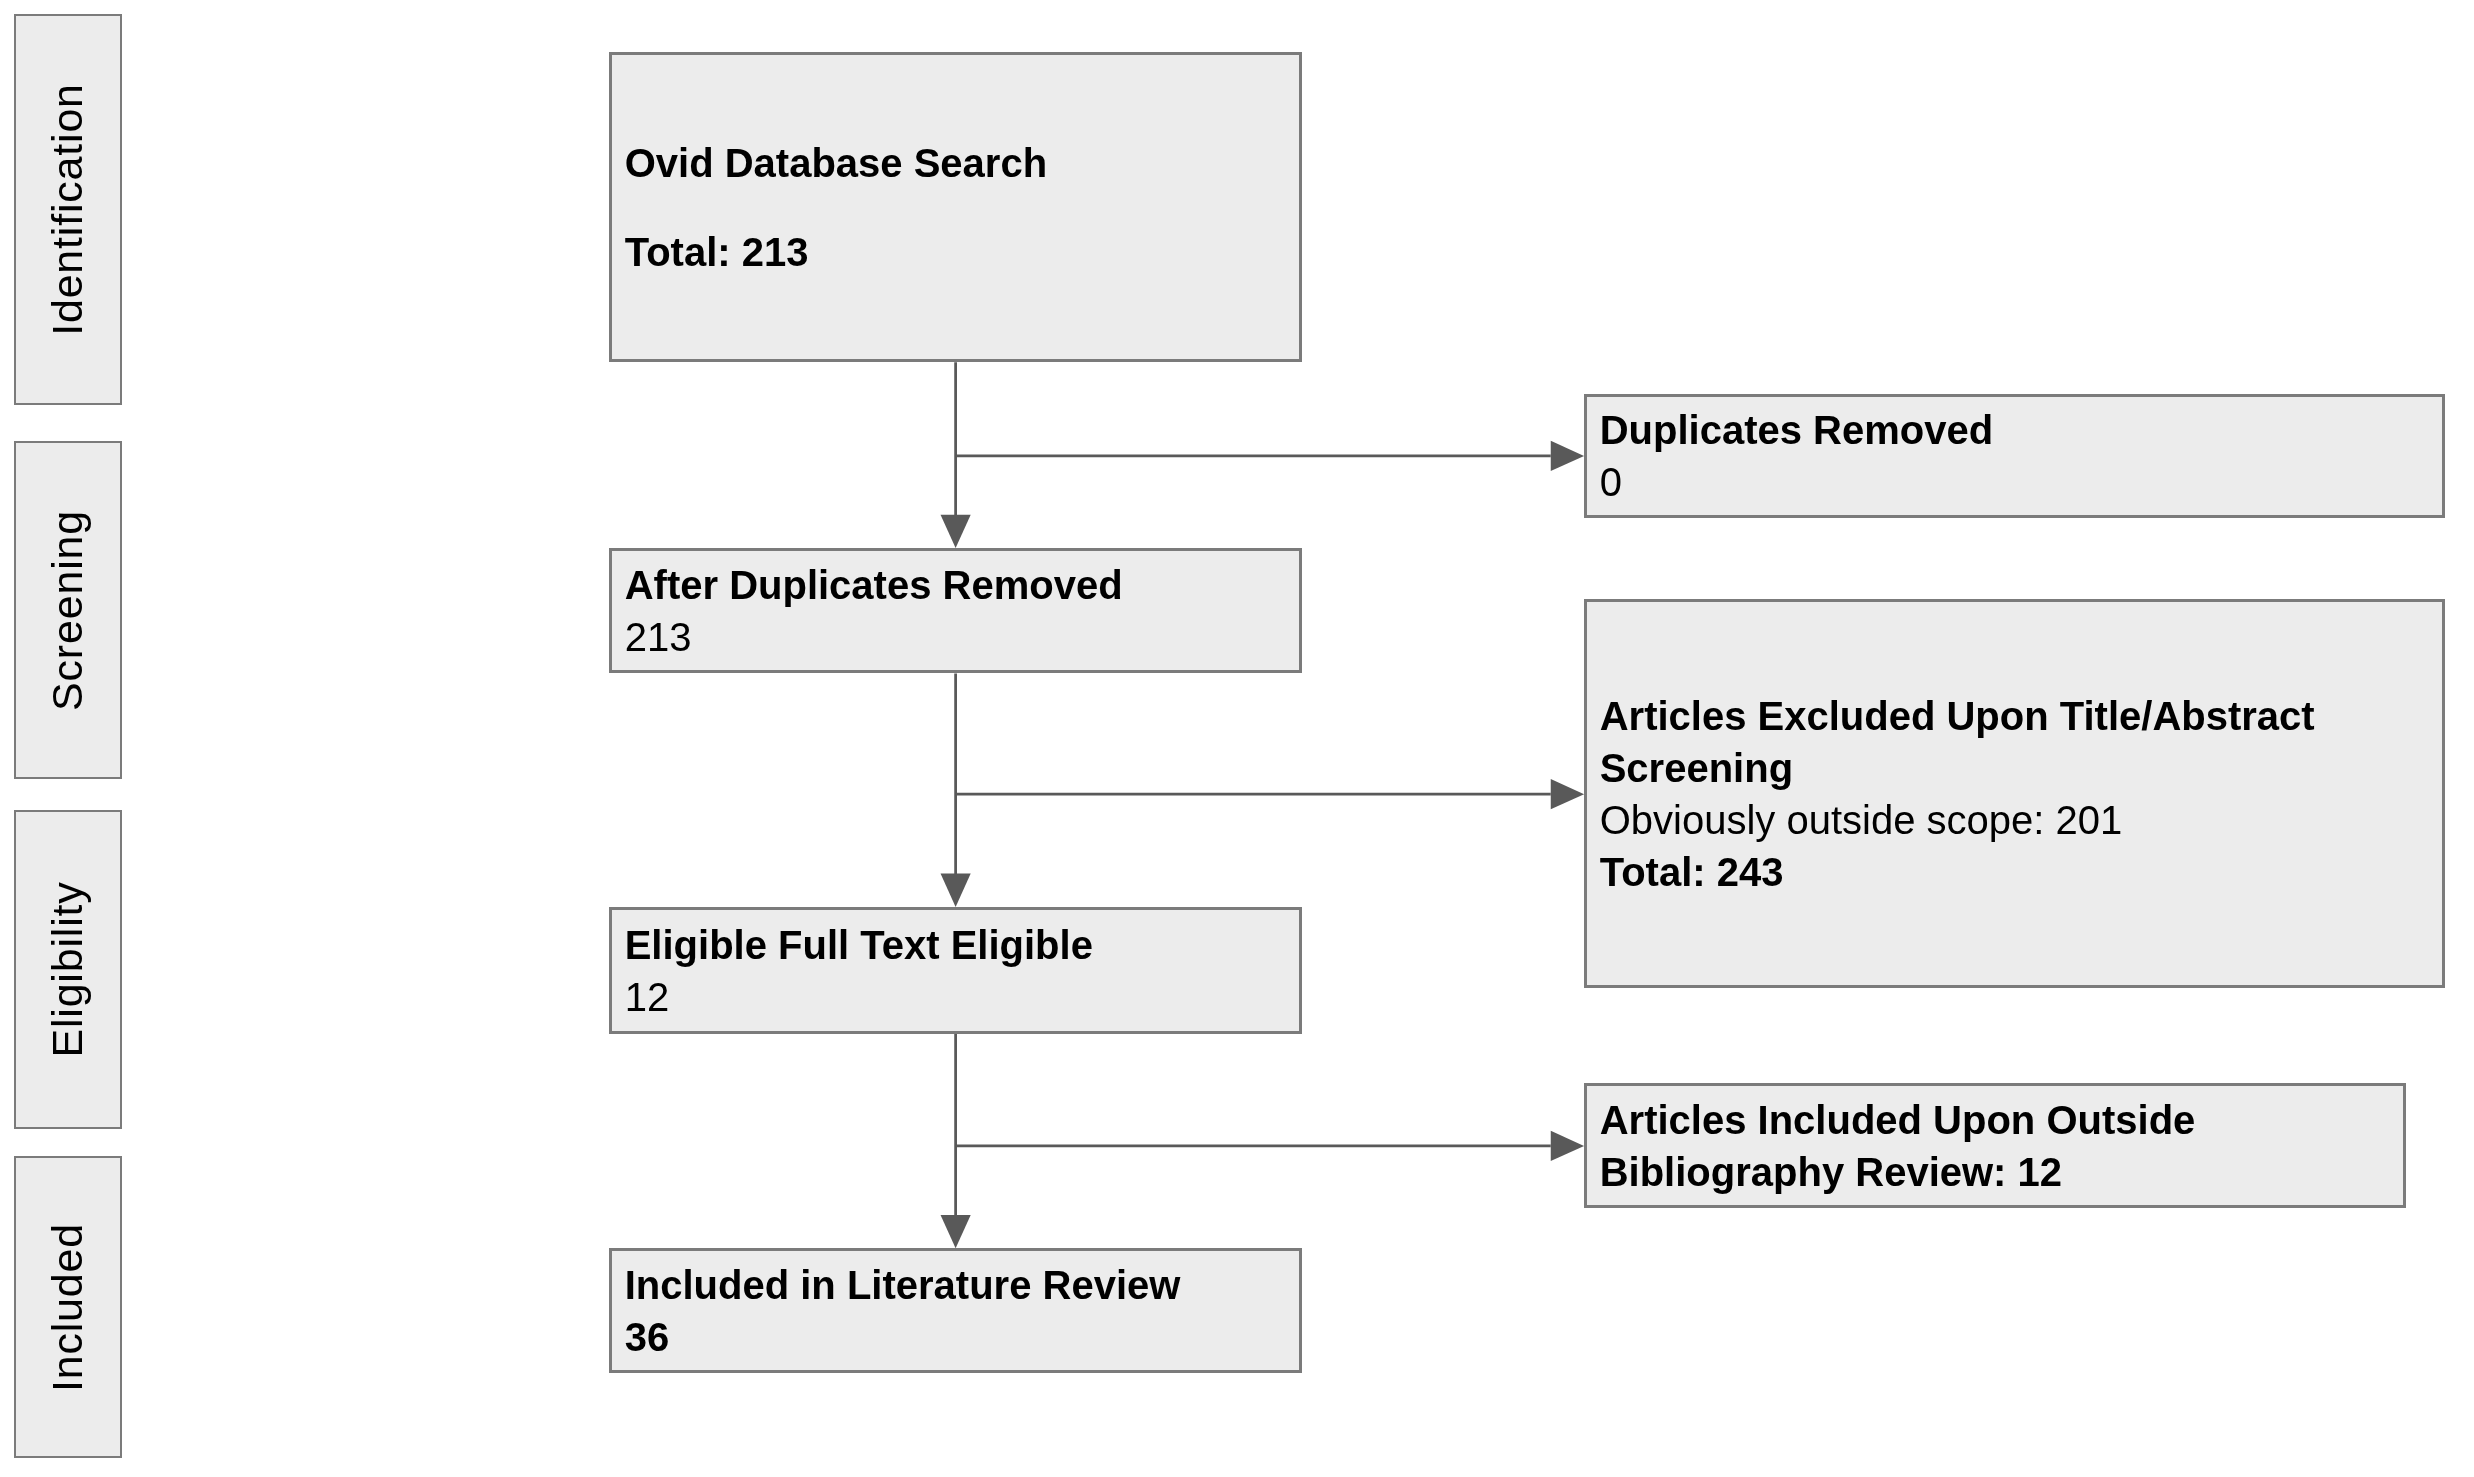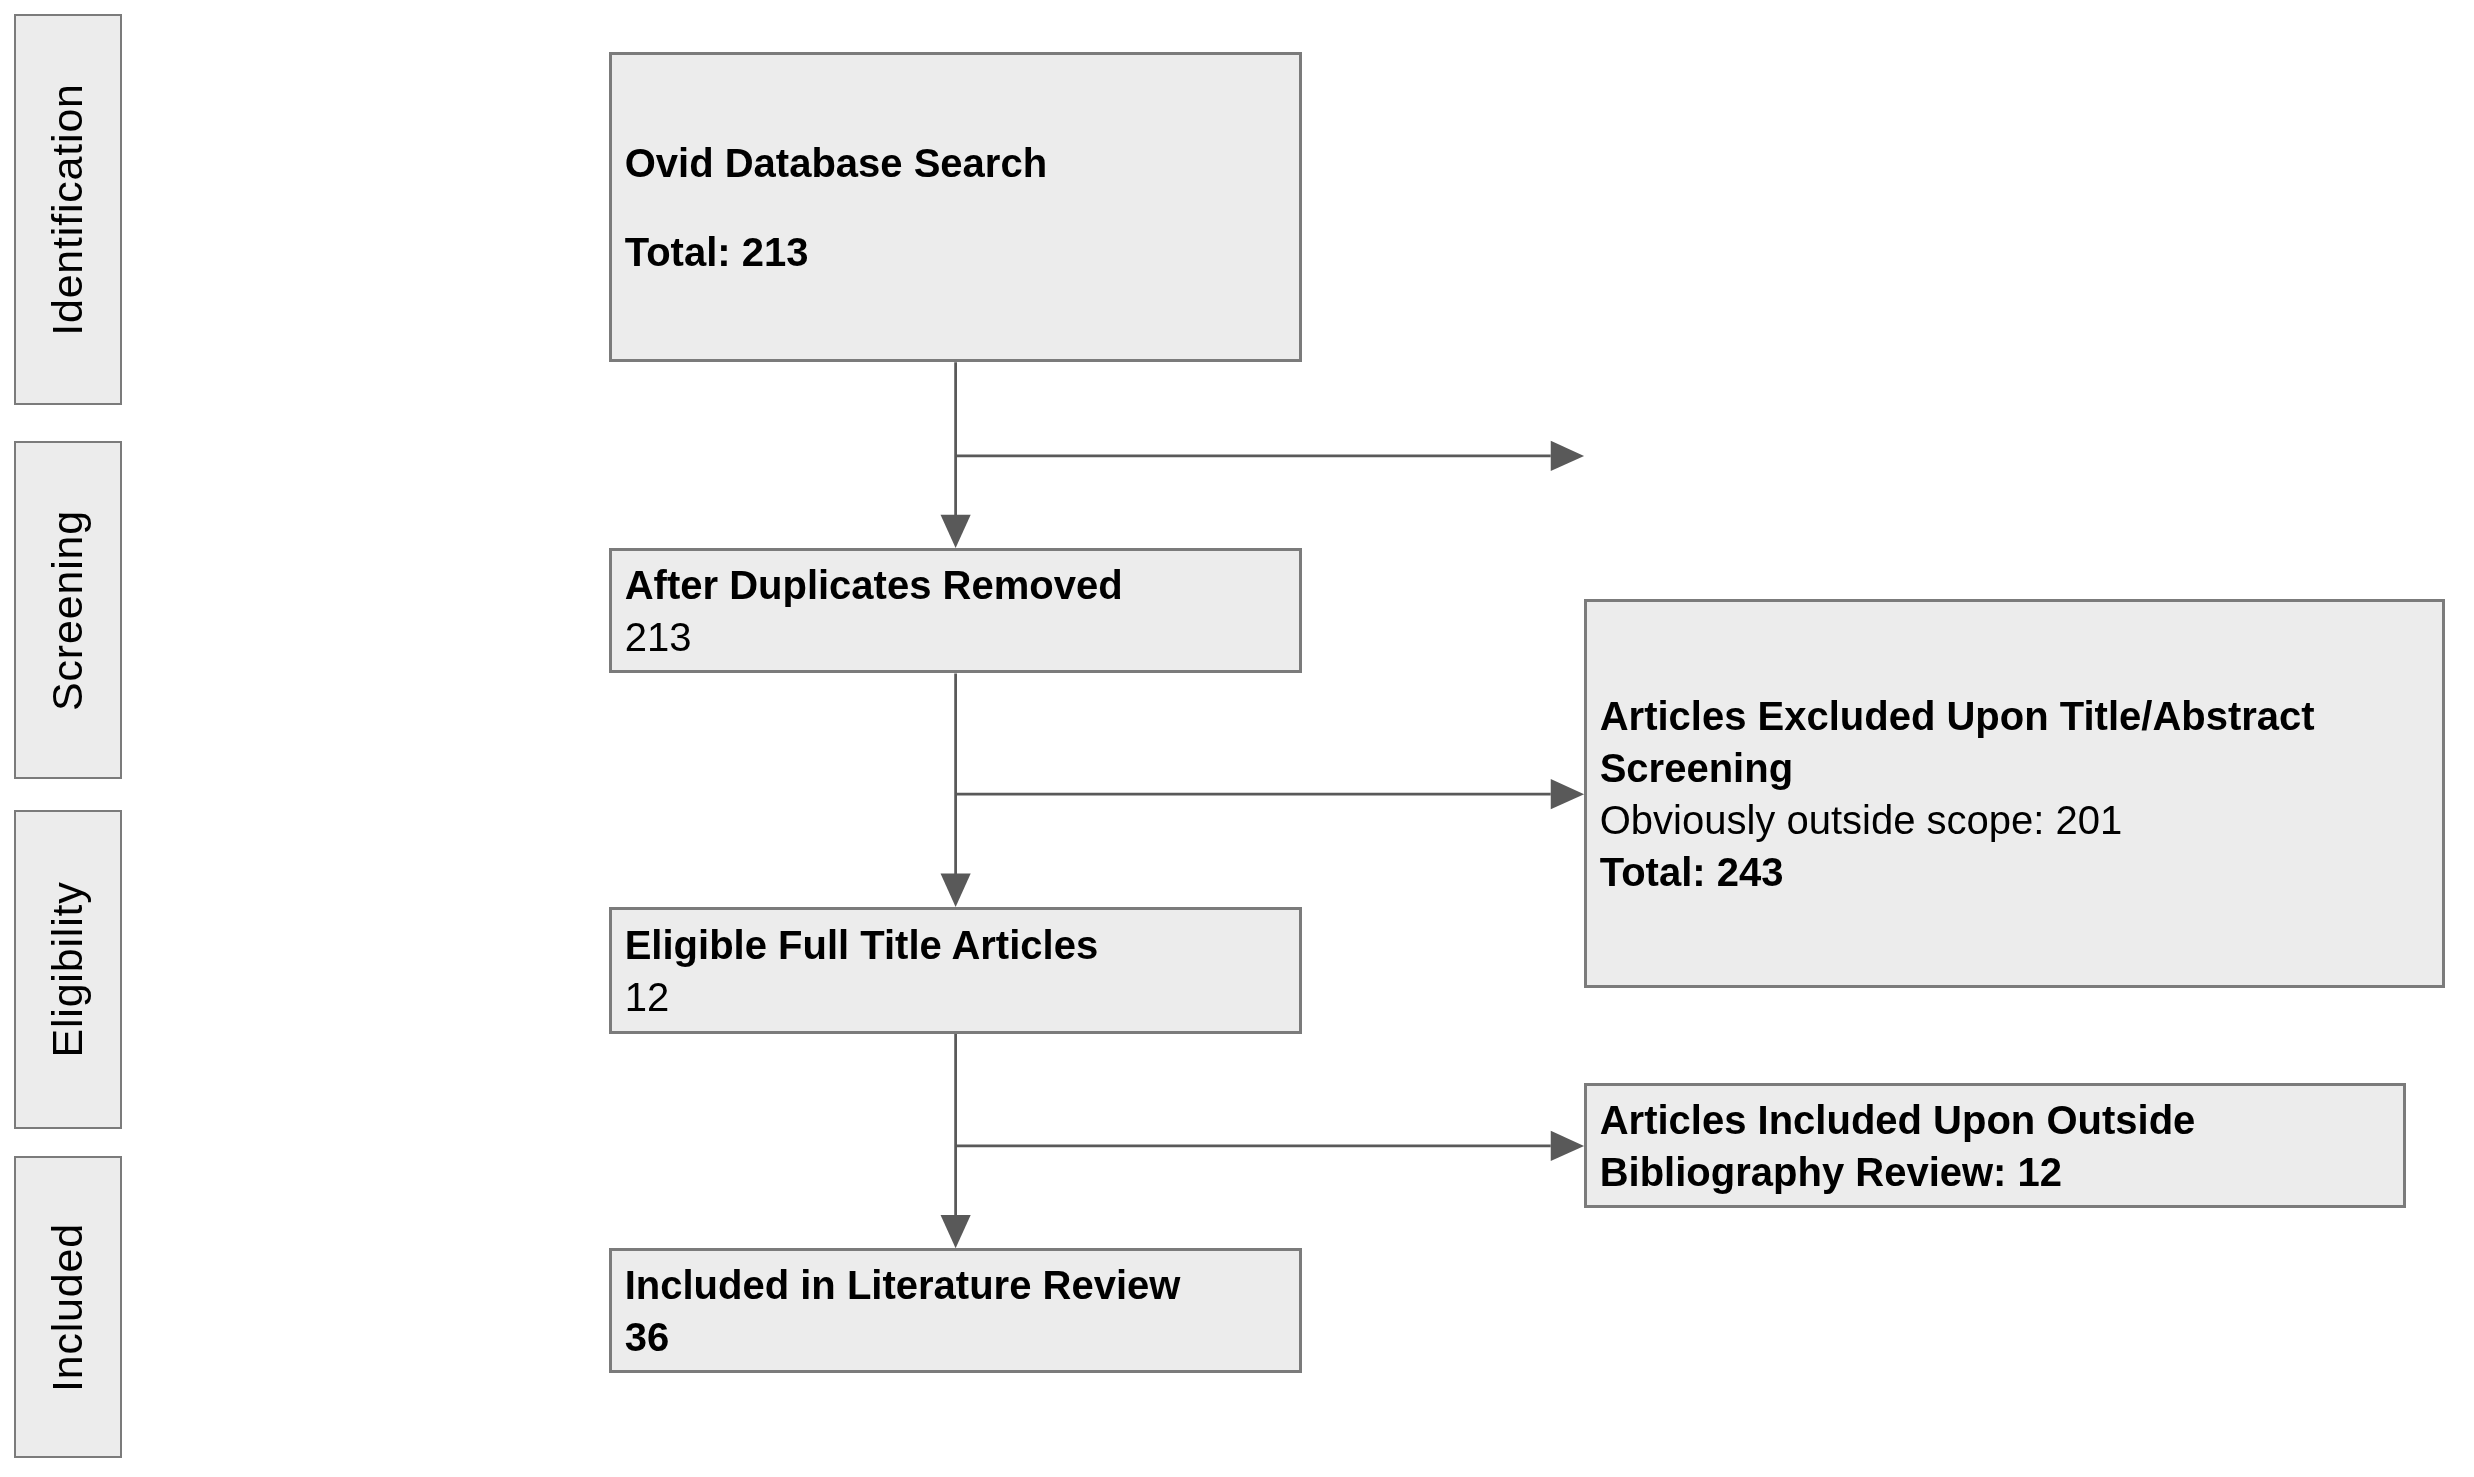--- a/index.html
+++ b/index.html
@@ -108,28 +108,32 @@
 
   <div class="box" id="box-source">
     <span class="t-bold gap-after">Ovid Database Search</span>
     <span class="t-bold">Total: 213</span>
   </div>
   <div class="box" id="box-after-duplicates">
     <span class="t-bold">After Duplicates Removed</span>
     <span class="t-reg">213</span>
   </div>
   <div class="box" id="box-eligible">
-    <span class="t-bold">Eligible Full Title Articles</span>
+    <span class="t-bold">Eligible Full Text Eligible</span>
     <span class="t-reg">12</span>
   </div>
   <div class="box" id="box-included">
     <span class="t-bold">Included in Literature Review</span>
     <span class="t-bold">36</span>
   </div>
 
+  <div class="box" id="box-duplicates-removed">
+    <span class="t-bold">Duplicates Removed</span>
+    <span class="t-reg">0</span>
+  </div>
   <div class="box" id="box-excluded">
     <span class="t-bold">Articles Excluded Upon Title/Abstract</span>
     <span class="t-bold">Screening</span>
     <span class="t-reg">Obviously outside scope: 201</span>
     <span class="t-bold">Total: 243</span>
   </div>
   <div class="box" id="box-bibliography">
     <span class="t-bold">Articles Included Upon Outside</span>
     <span class="t-bold">Bibliography Review: 12</span>
   </div>

